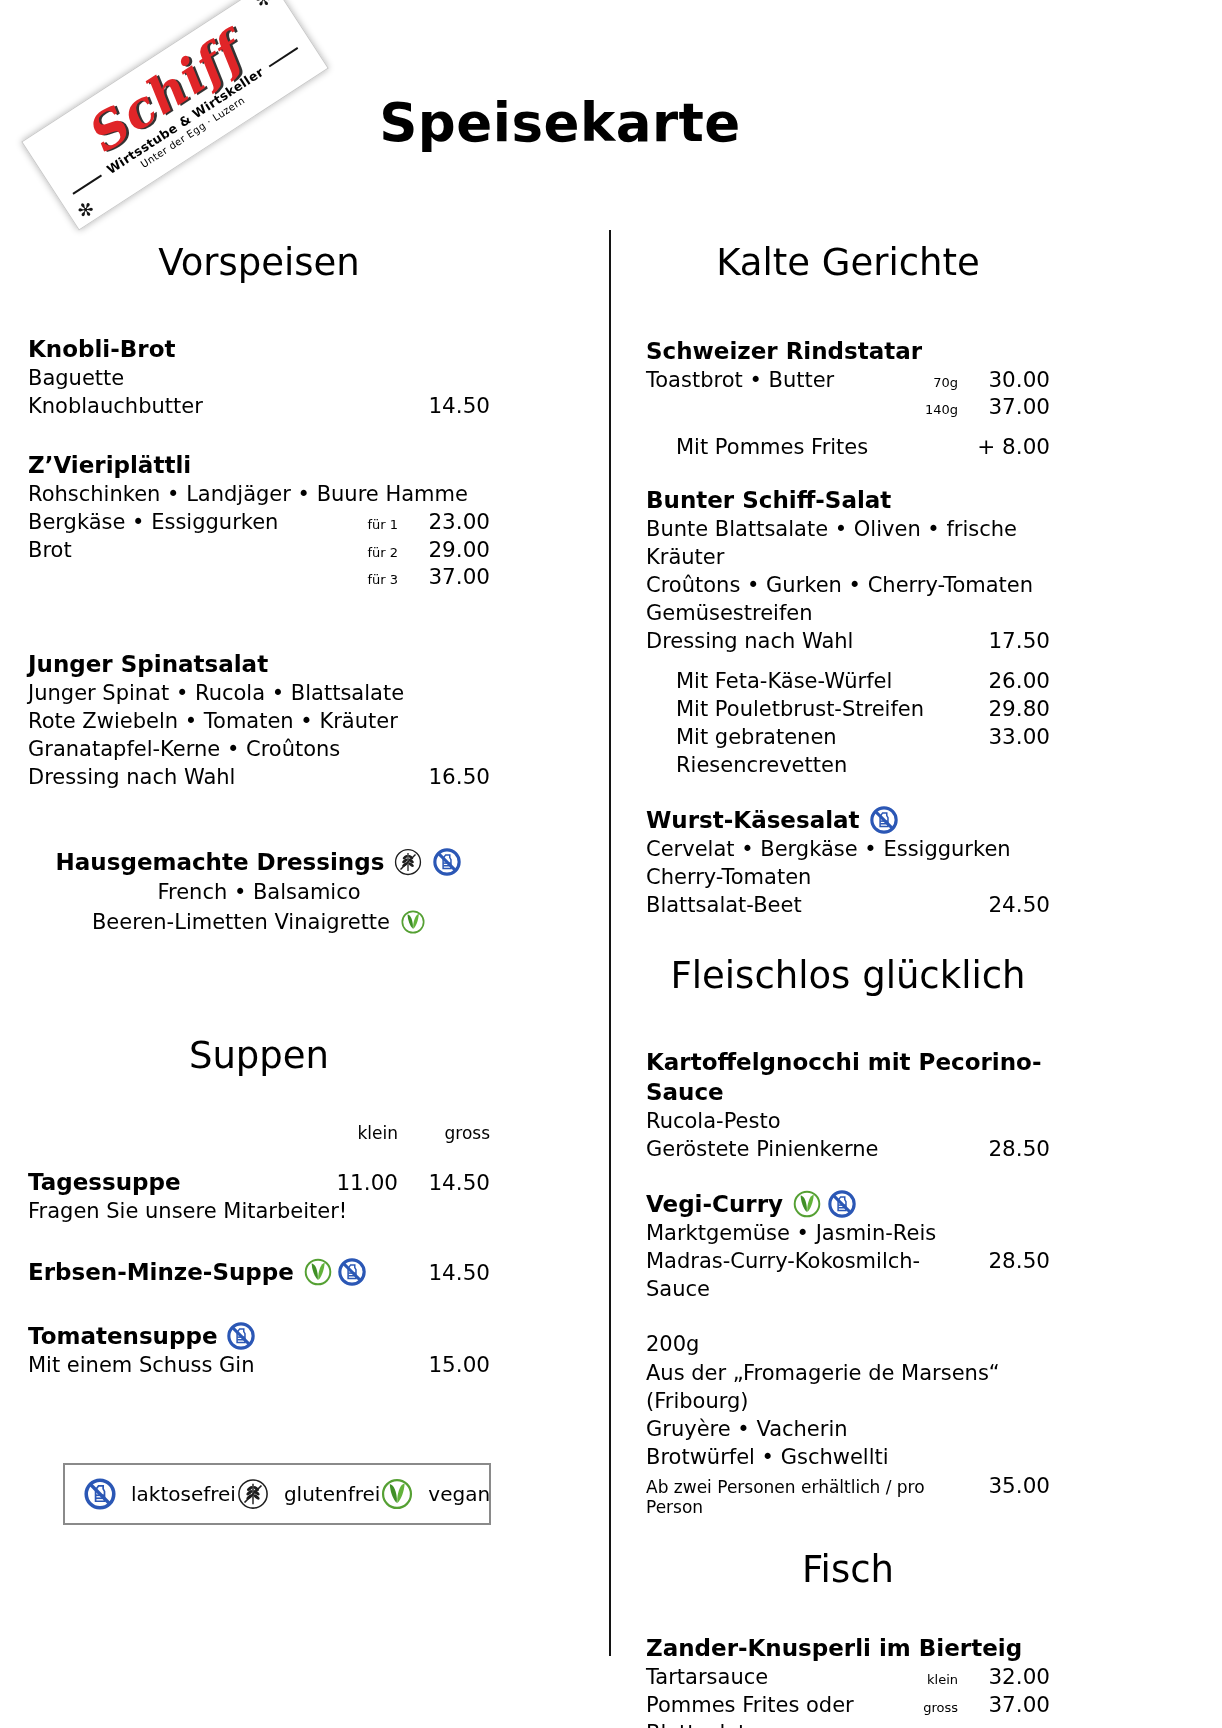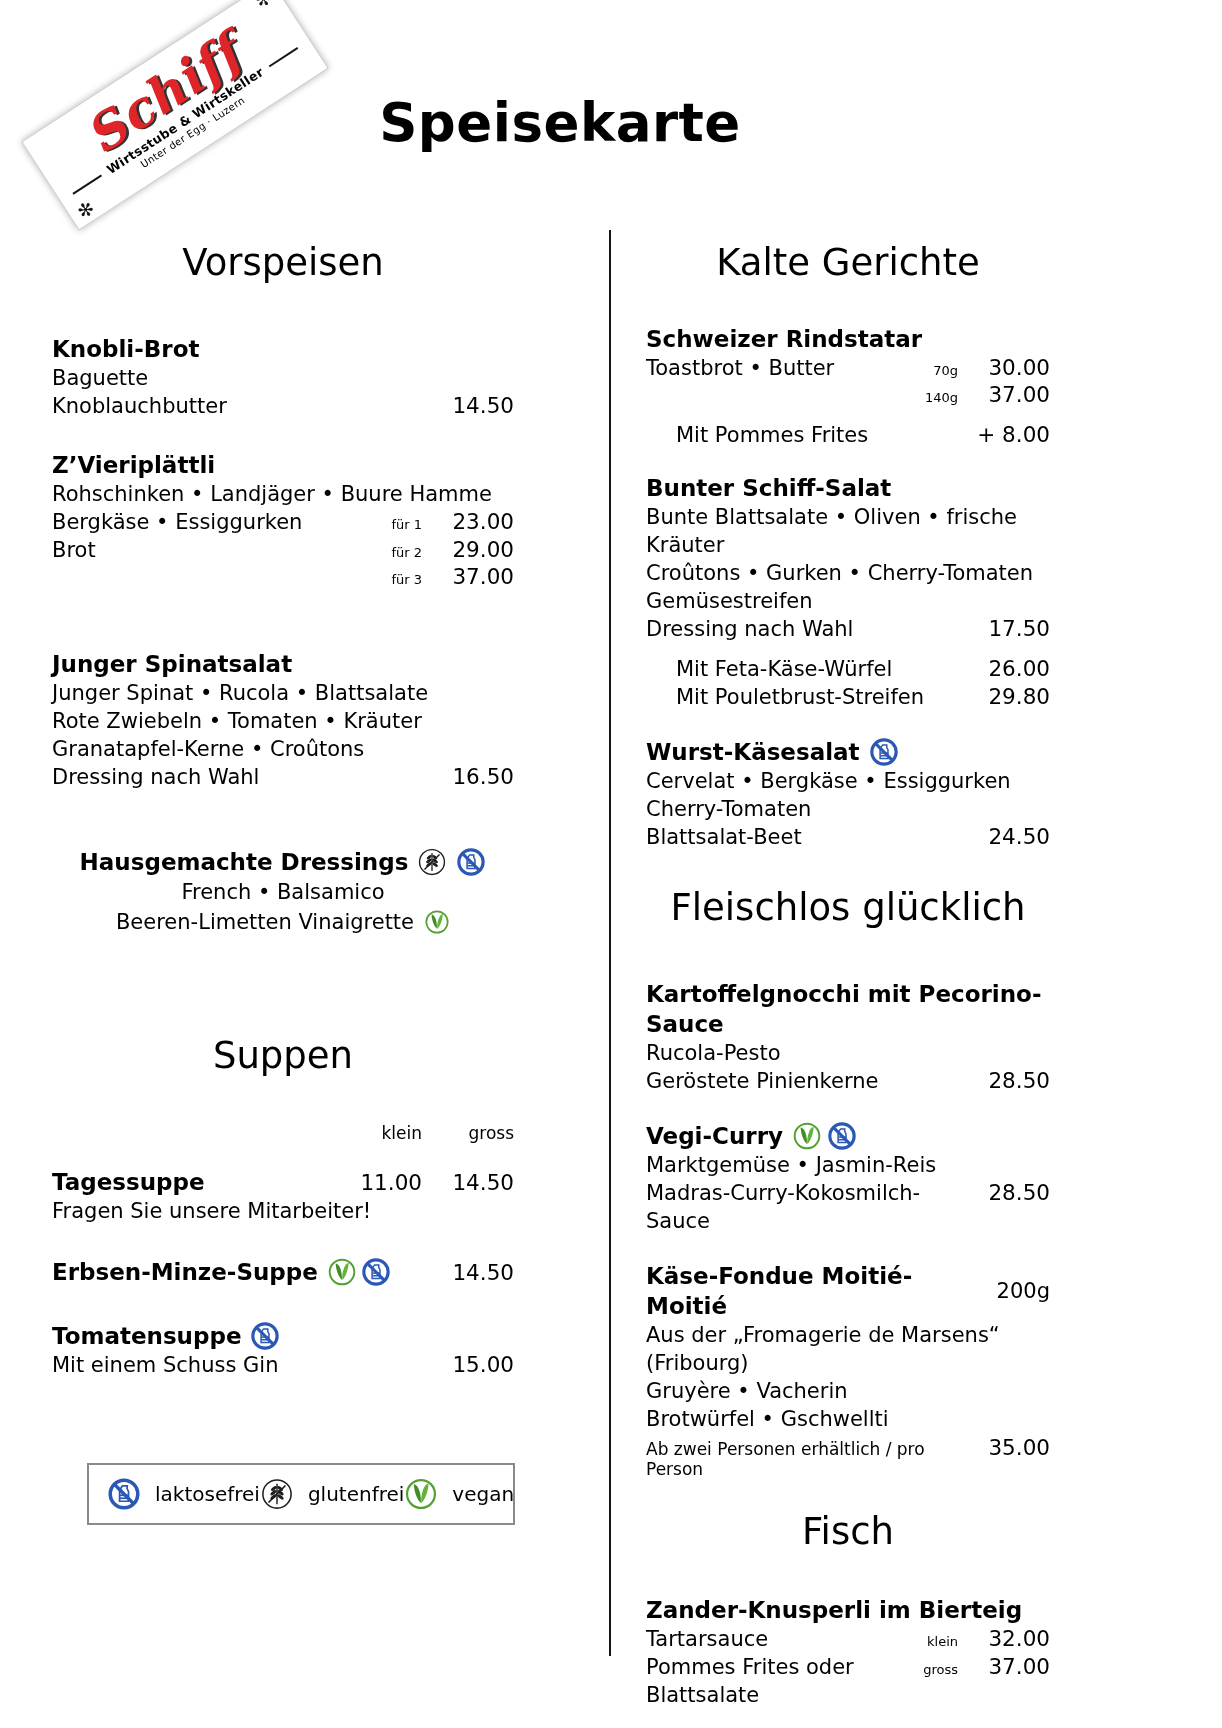--- a/index.html
+++ b/index.html
@@ -29,21 +29,21 @@
   .logo-sub{display:flex;align-items:center;gap:8px;margin-top:3px;
     font-size:12.5px;font-weight:bold;letter-spacing:.4px;}
   .logo-sub .rule{width:34px;height:2px;background:#151515;}
   .logo-sub2{font-size:10px;margin-top:1px;letter-spacing:.4px;}
   .fleuron{position:absolute;font-size:19px;color:#151515;}
   .fl-tr{right:8px;top:0px;}
   .fl-bl{left:8px;bottom:2px;}
   
   .divider{position:absolute;left:609px;top:230px;width:2px;height:1426px;background:#141414;}
   .col{position:absolute;top:226px;}
-  .col-left{left:52px;width:462px;}
+  .col-left{left:28px;width:462px;}
   .col-right{left:646px;width:404px;}
   .section-h{font-size:37px;font-weight:400;text-align:center;margin:0;line-height:46px;}
   
   .item{margin:0;}
   .nm{font-size:23px;font-weight:bold;line-height:30px;display:flex;align-items:center;gap:9px;}
   .nm .wt{font-weight:400;font-size:21px;}
   .ds{font-size:21px;line-height:28px;}
   .row{display:flex;align-items:baseline;}
   .fill{flex:1;min-width:0;}
   .sz{font-size:13px;width:64px;text-align:right;flex:0 0 auto;}
@@ -58,21 +58,21 @@
   .legend{
     margin-top:84px;margin-left:35px;width:428px;box-sizing:border-box;
     border:2px solid #8a8a8a;padding:12px 18px;
     display:flex;align-items:center;justify-content:space-between;
   }
   .legend-item{display:flex;align-items:center;gap:14px;font-size:20px;}
   
   .mt12{margin-top:12px;}.mt14{margin-top:14px;}
   .mt24{margin-top:24px;}.mt26{margin-top:26px;}
   .mt30{margin-top:30px;}.mt32{margin-top:32px;}.mt34{margin-top:34px;}
-  .mt38{margin-top:38px;}.mt40{margin-top:40px;}.mt44{margin-top:44px;}
+  .mt38{margin-top:50px;}.mt40{margin-top:40px;}.mt44{margin-top:44px;}
   .mt48{margin-top:48px;}.mt56{margin-top:56px;}.mt60{margin-top:60px;}
   .mt96{margin-top:96px;}
   .pt14{padding-top:14px;}
 </style>
 </head>
 <body>
 
 <svg width="0" height="0" style="position:absolute" aria-hidden="true">
   <symbol id="ic-lactose" viewBox="0 0 40 40">
     <circle cx="20" cy="20" r="16.2" fill="none" stroke="#2b57b5" stroke-width="4.2"></circle>
@@ -293,20 +293,24 @@
         <span class="pr">17.50</span>
       </div>
       <div class="row mt12">
         <span class="ds fill indent">Mit Feta-Käse-Würfel</span>
         <span class="pr">26.00</span>
       </div>
       <div class="row">
         <span class="ds fill indent">Mit Pouletbrust-Streifen</span>
         <span class="pr">29.80</span>
       </div>
+      <div class="row">
+        <span class="ds fill indent">Mit gebratenen Riesencrevetten</span>
+        <span class="pr">33.00</span>
+      </div>
     </div>
 
     <div class="item mt26">
       <div class="nm">
         <span>Wurst-Käsesalat</span>
         <svg class="icn">
             <use href="#ic-lactose"></use>
           </svg>
       </div>
       <div class="ds">Cervelat • Bergkäse • Essiggurken</div>
@@ -342,21 +346,20 @@
       </div>
       <div class="ds">Marktgemüse • Jasmin-Reis</div>
       <div class="row">
         <span class="ds fill">Madras-Curry-Kokosmilch-Sauce</span>
         <span class="pr">28.50</span>
       </div>
     </div>
 
     <div class="item mt26">
       <div class="nm">
-        <span>Käse-Fondue Moitié-Moitié</span>
         <span class="wt">200g</span>
       </div>
       <div class="ds">Aus der „Fromagerie de Marsens“ (Fribourg)</div>
       <div class="ds">Gruyère • Vacherin</div>
       <div class="ds">Brotwürfel • Gschwellti</div>
       <div class="row" style="margin-top:2px">
         <span class="fill"></span>
         <span class="note">Ab zwei Personen erhältlich / pro Person</span>
         <span class="pr">35.00</span>
       </div>

